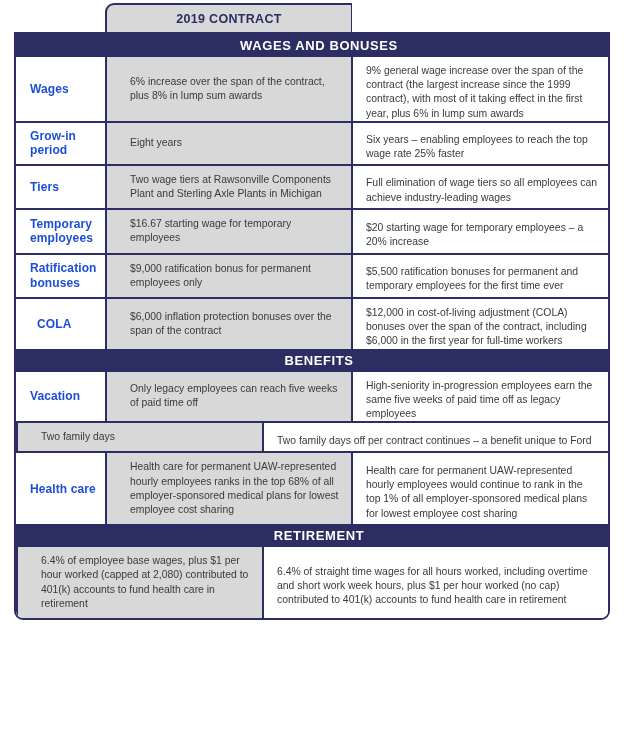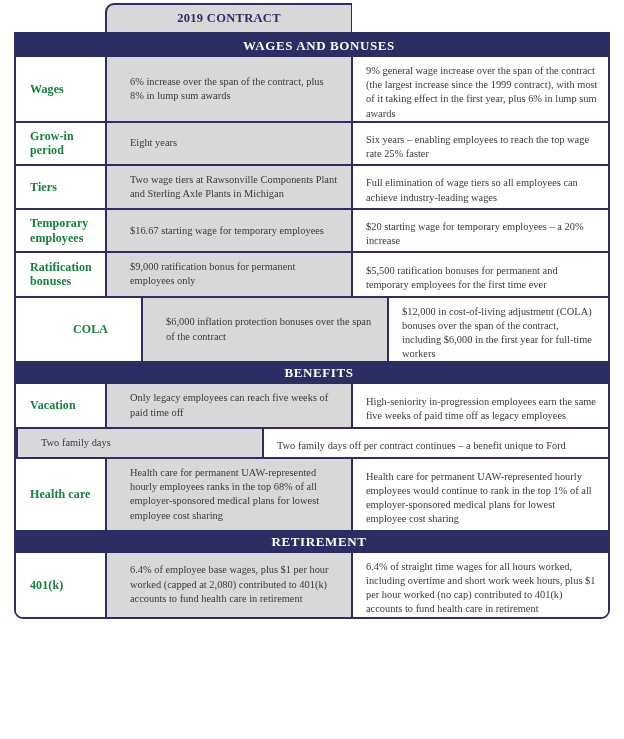--- a/index.html
+++ b/index.html
@@ -22,21 +22,20 @@
     background: #ffffff;
   }
 
   
   :root {}
   .table-wrap {
     position: absolute;
     left: 14px;
     top: 3px;
     width: 528px;
-    font-family: Liberation Serif, serif;
   }
 
   
   .thead {
     display: flex;
     height: 29px;
     margin-left: 91px;   
     width: 505px;
     box-sizing: border-box;
   }
@@ -104,28 +103,28 @@
     line-height: 14.2px;
     color: #3a3a3c;
     display: flex;
     flex-direction: column;
     justify-content: center;
   }
   .c-label {
     width: 89px;
     flex: 0 0 89px;
     background: #ffffff;
-    color: #15803d;
+    color: #1d4ed8;
     font-size: 12px;
     font-weight: bold;
     line-height: 14.5px;
     padding: 6px 5px 6px 14px;
     letter-spacing: 0.1px;
   }
-  .c-label.indent { padding-left: 21px; margin-left: 36px; }
+  .c-label.indent { padding-left: 21px; }
   .c-2019 {
     width: 247px;
     flex: 0 0 247px;
     background: #d8d8d8;
     border-left: 2px solid #2b2d63;
     border-right: 1px solid #2b2d63;
     padding: 7px 12px 7px 23px;
   }
   .c-2023 {
     flex: 1 1 auto;
@@ -188,20 +187,19 @@
           <div class="cell c-2019">Two family days</div>
           <div class="cell c-2023">Two family days off per contract continues – a benefit unique to Ford</div>
         </div>
         <div class="row">
           <div class="cell c-label">Health care</div>
           <div class="cell c-2019">Health care for permanent UAW-represented hourly employees ranks in the top 68% of all employer-sponsored medical plans for lowest employee cost sharing</div>
           <div class="cell c-2023">Health care for permanent UAW-represented hourly employees would continue to rank in the top 1% of all employer-sponsored medical plans for lowest employee cost sharing</div>
         </div>
         <div class="section-head">RETIREMENT</div>
         <div class="row first-in-section">
-          <div class="cell c-label">401(k)</div>
           <div class="cell c-2019">6.4% of employee base wages, plus $1 per hour worked (capped at 2,080) contributed to 401(k) accounts to fund health care in retirement</div>
           <div class="cell c-2023">6.4% of straight time wages for all hours worked, including overtime and short work week hours, plus $1 per hour worked (no cap) contributed to 401(k) accounts to fund health care in retirement</div>
         </div>
       </div>
 
   </div>
 </div>
 
 </body></html>

